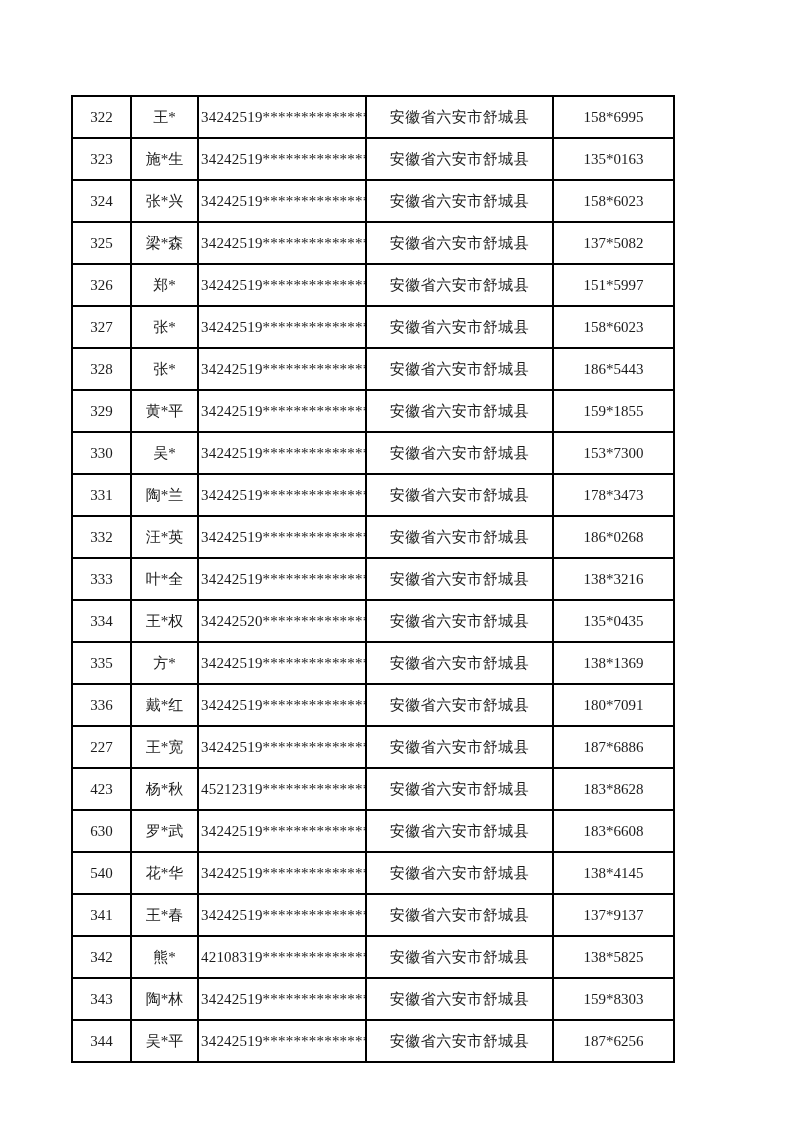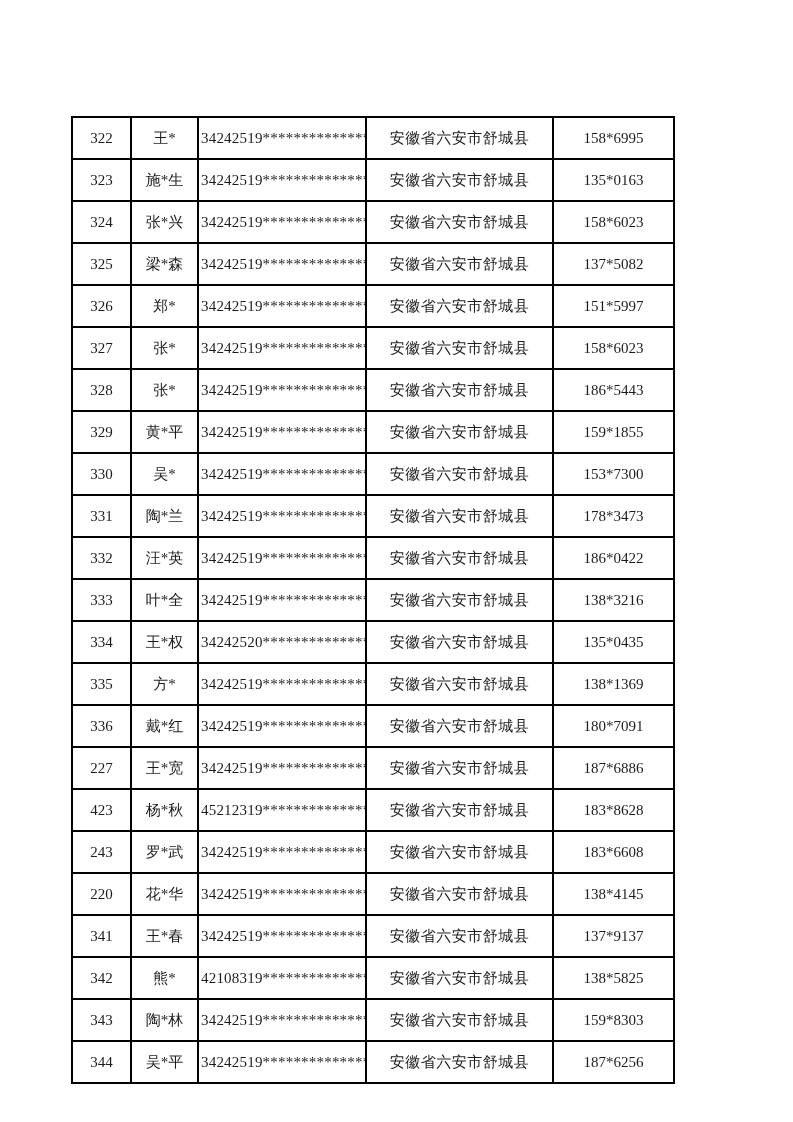--- a/index.html
+++ b/index.html
@@ -16,21 +16,20 @@
     font-family: "Liberation Serif", "DejaVu Serif", serif;
   }
   table.records {
     position: absolute;
     left: 71px;
     top: 95px;
     width: 602px;
     border-collapse: collapse;
     table-layout: fixed;
     border: 2px solid #000000;
-    margin-top: 21px;
   }
   table.records td {
     border: 2px solid #000000;
     height: 40px;
     padding: 0 2px;
     text-align: center;
     vertical-align: middle;
     font-size: 15px;
     color: #1c1c1c;
     white-space: nowrap;
@@ -121,21 +120,21 @@
     <td class="col-name">陶*兰</td>
     <td class="col-id">34242519**************</td>
     <td class="col-region">安徽省六安市舒城县</td>
     <td class="col-phone">178*3473</td>
   </tr>
         <tr>
     <td class="col-no">332</td>
     <td class="col-name">汪*英</td>
     <td class="col-id">34242519**************</td>
     <td class="col-region">安徽省六安市舒城县</td>
-    <td class="col-phone">186*0422</td>
+    <td class="col-phone">186*0268</td>
   </tr>
         <tr>
     <td class="col-no">333</td>
     <td class="col-name">叶*全</td>
     <td class="col-id">34242519**************</td>
     <td class="col-region">安徽省六安市舒城县</td>
     <td class="col-phone">138*3216</td>
   </tr>
         <tr>
     <td class="col-no">334</td>
@@ -166,28 +165,28 @@
     <td class="col-phone">187*6886</td>
   </tr>
         <tr>
     <td class="col-no">423</td>
     <td class="col-name">杨*秋</td>
     <td class="col-id">45212319**************</td>
     <td class="col-region">安徽省六安市舒城县</td>
     <td class="col-phone">183*8628</td>
   </tr>
         <tr>
-    <td class="col-no">243</td>
+    <td class="col-no">630</td>
     <td class="col-name">罗*武</td>
     <td class="col-id">34242519**************</td>
     <td class="col-region">安徽省六安市舒城县</td>
     <td class="col-phone">183*6608</td>
   </tr>
         <tr>
-    <td class="col-no">220</td>
+    <td class="col-no">540</td>
     <td class="col-name">花*华</td>
     <td class="col-id">34242519**************</td>
     <td class="col-region">安徽省六安市舒城县</td>
     <td class="col-phone">138*4145</td>
   </tr>
         <tr>
     <td class="col-no">341</td>
     <td class="col-name">王*春</td>
     <td class="col-id">34242519**************</td>
     <td class="col-region">安徽省六安市舒城县</td>

